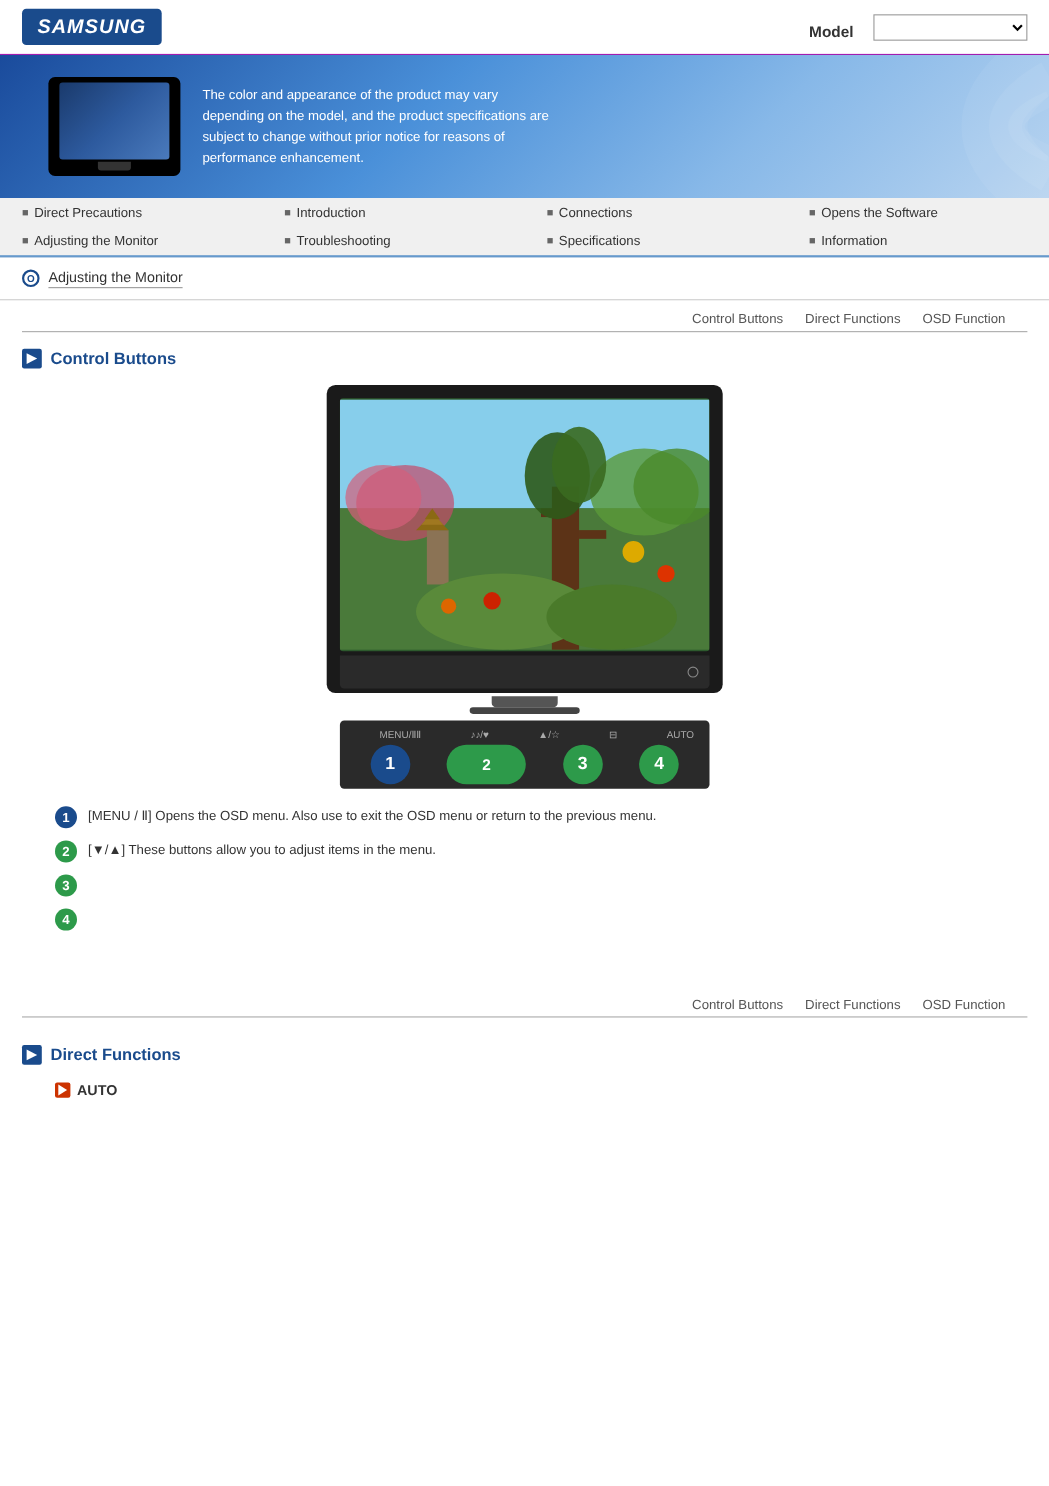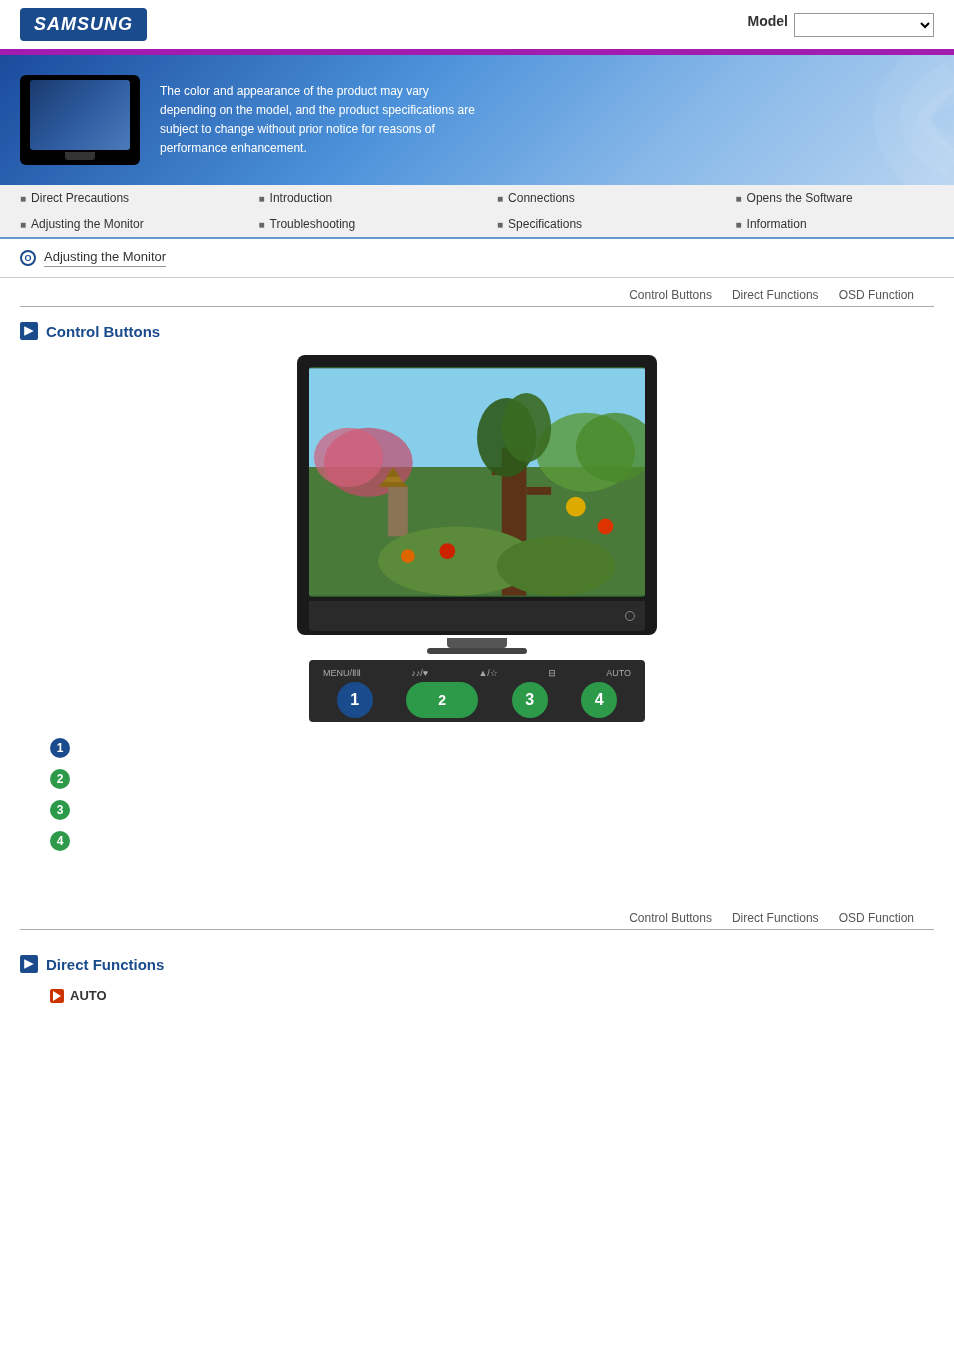--- a/index.html
+++ b/index.html
@@ -1,26 +1,26 @@
 <!DOCTYPE html>
 <html><head>
   <meta charset="utf-8">
   <style>
     * { margin: 0; padding: 0; box-sizing: border-box; }
     body { font-family: Arial, sans-serif; font-size: 13px; background: #fff; color: #333; width: 954px; }
 
     
-    .header { background: #fff; border-bottom: 6px solid #a21caf; padding: 8px 20px; display: flex; align-items: center; justify-content: space-between; }
+    .header { background: #fff; border-bottom: 1px solid #a21caf; padding: 8px 20px; display: flex; align-items: center; justify-content: space-between; }
     .samsung-logo { background: #1a4b8c; color: #fff; font-weight: bold; font-size: 18px; padding: 6px 14px; border-radius: 4px; letter-spacing: 1px; font-style: italic; }
-    .model-area { display: flex; align-items: flex-start; gap: 6px; }
+    .model-area { display: flex; align-items: flex-end; gap: 18px; }
     .model-label { font-size: 14px; font-weight: bold; color: #333; }
     .model-select { width: 140px; height: 24px; border: 1px solid #999; background: #fff; }
 
     
-    .hero { background: linear-gradient(135deg, #1a4b9c 0%, #4a90d9 40%, #87b8e8 70%, #b8d4f0 100%); padding: 20px 20px; display: flex; align-items: center; gap: 20px; min-height: 130px; position: relative; overflow: hidden; }
+    .hero { background: linear-gradient(135deg, #1a4b9c 0%, #4a90d9 40%, #87b8e8 70%, #b8d4f0 100%); padding: 20px 44px; display: flex; align-items: center; gap: 20px; min-height: 130px; position: relative; overflow: hidden; }
     .monitor-img { width: 120px; height: 90px; background: #000; border-radius: 6px; display: flex; align-items: center; justify-content: center; flex-shrink: 0; position: relative; }
     .monitor-screen { width: 100px; height: 70px; background: linear-gradient(135deg, #1a3a6c 0%, #2d5a9e 50%, #4a7abc 100%); border-radius: 3px; }
     .monitor-stand { width: 30px; height: 8px; background: #333; margin: 2px auto 0; border-radius: 0 0 3px 3px; }
     .hero-text { color: #fff; font-size: 12px; line-height: 1.6; max-width: 320px; }
     .hero-curves { position: absolute; right: 0; top: 0; bottom: 0; width: 300px; opacity: 0.4; }
 
     
     .nav-menu { background: #f0f0f0; border-bottom: 2px solid #6699cc; display: flex; flex-wrap: wrap; padding: 0; }
     .nav-item { display: flex; align-items: center; padding: 6px 20px; font-size: 12px; color: #333; cursor: pointer; text-decoration: none; }
     .nav-bullet { color: #666; margin-right: 5px; font-size: 10px; }
@@ -46,21 +46,21 @@
     .monitor-frame { width: 360px; height: 280px; background: #1a1a1a; border-radius: 8px; padding: 12px; position: relative; }
     .monitor-display-screen { width: 100%; height: 230px; background: #2d5a2d; overflow: hidden; border-radius: 3px; }
     .monitor-bottom-bar { background: #2a2a2a; height: 30px; margin-top: 4px; border-radius: 0 0 4px 4px; display: flex; align-items: center; justify-content: flex-end; padding-right: 10px; }
     .power-dot { width: 10px; height: 10px; border-radius: 50%; border: 1px solid #888; }
     .monitor-base-stand { width: 60px; height: 10px; background: #555; margin: 3px auto 0; border-radius: 0 0 4px 4px; }
     .monitor-base-foot { width: 100px; height: 6px; background: #444; margin: 0 auto; border-radius: 3px; }
 
     
     .control-panel { width: 360px; margin: 0 auto; background: #2a2a2a; border-radius: 4px; padding: 8px 14px 4px; }
     .control-buttons-row { display: flex; align-items: center; gap: 10px; color: #ccc; font-size: 10px; justify-content: space-between; }
-    .ctrl-label { color: #aaa; font-size: 9px; }
+    .ctrl-label { color: #aaa; font-size: 9px; margin-left: 22px; }
     .numbered-buttons { display: flex; align-items: center; gap: 6px; margin-top: 4px; justify-content: space-around; }
     .num-btn { width: 36px; height: 36px; border-radius: 50%; display: flex; align-items: center; justify-content: center; font-weight: bold; font-size: 16px; color: #fff; }
     .num-btn-1 { background: #1a4b8c; }
     .num-btn-2 { background: #2d9a4a; width: 70px; border-radius: 18px; }
     .num-btn-3 { background: #2d9a4a; }
     .num-btn-4 { background: #2d9a4a; }
 
     
     .instructions { margin: 15px 30px; }
     .instr-item { display: flex; align-items: flex-start; gap: 10px; margin-bottom: 10px; }
@@ -224,23 +224,25 @@
           <div class="num-btn num-btn-3">3</div>
           <div class="num-btn num-btn-4">4</div>
         </div>
       </div>
     </div>
   </div>
 
   <div class="instructions">
     <div class="instr-item">
       <div class="instr-num instr-num-1">1</div>
+      <div class="instr-text">[MENU / Ⅱ] Opens the OSD menu. Also use to exit the OSD menu or return to the previous menu.</div>
     </div>
     <div class="instr-item">
       <div class="instr-num instr-num-2">2</div>
+      <div class="instr-text">[▼/▲] These buttons allow you to adjust items in the menu.</div>
     </div>
     <div class="instr-item">
       <div class="instr-num instr-num-3">3</div>
     </div>
     <div class="instr-item">
       <div class="instr-num instr-num-4">4</div>
     </div>
   </div>
 </div>
 

